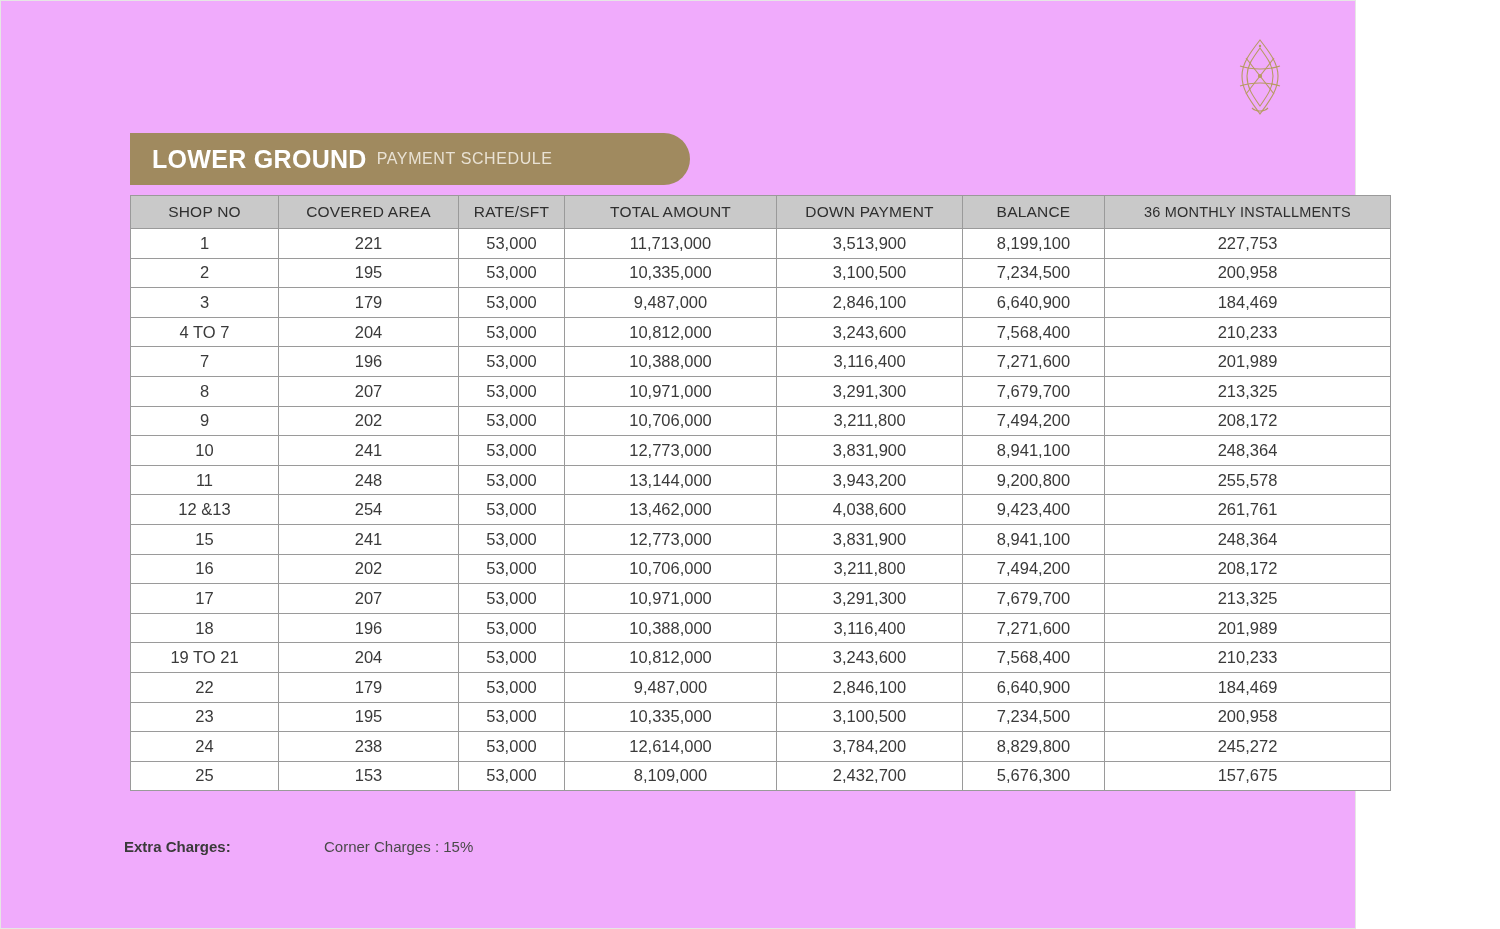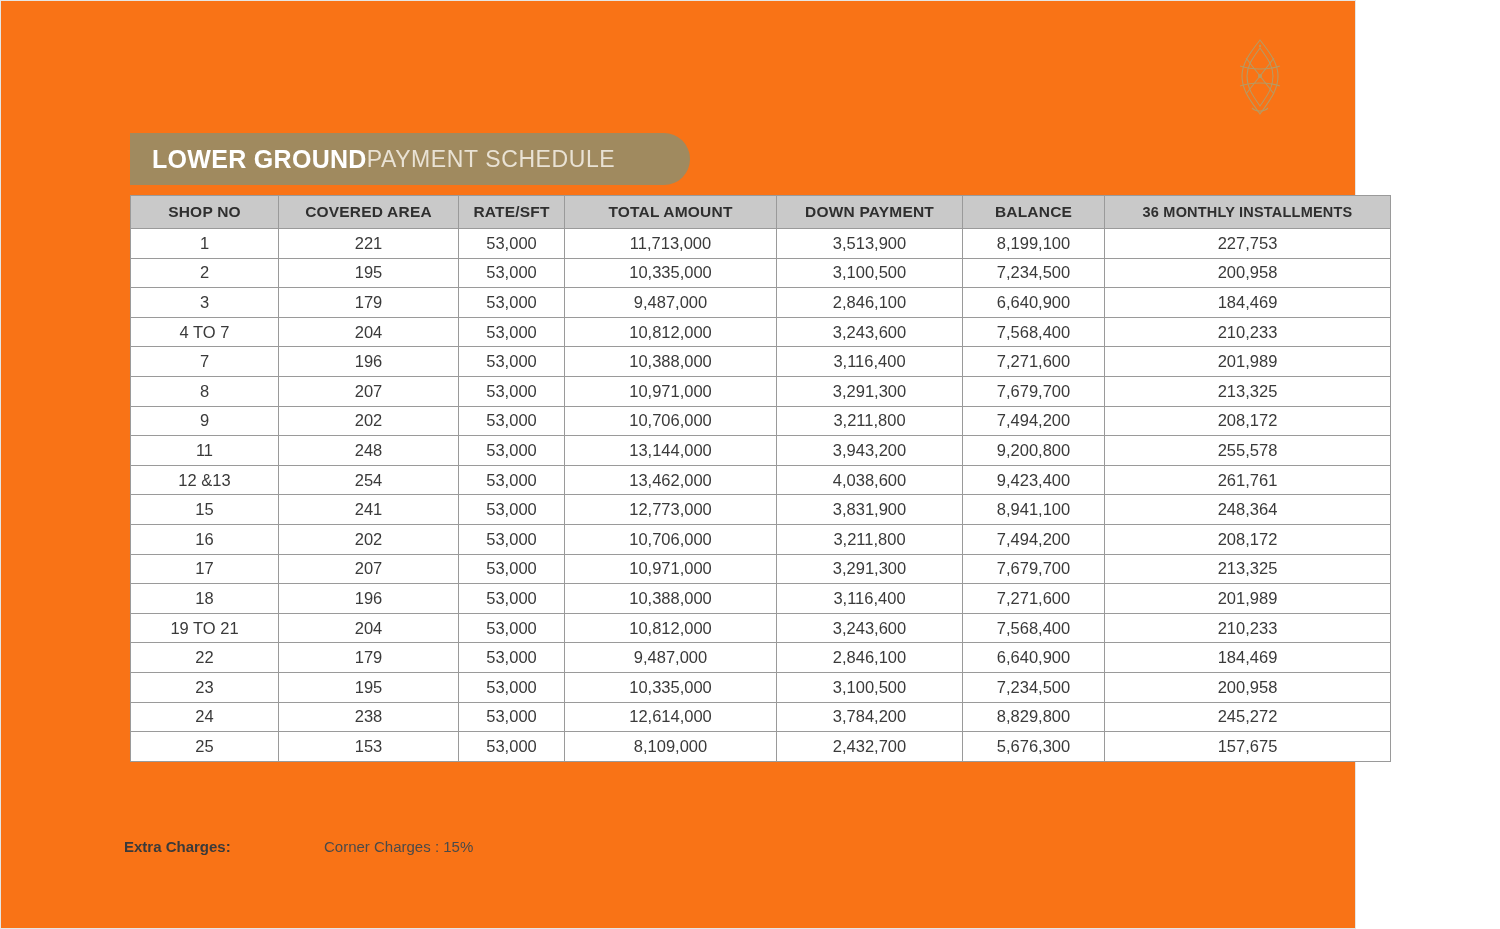--- a/index.html
+++ b/index.html
@@ -10,21 +10,21 @@
     width: 1500px;
     height: 929px;
     background: #ffffff;
     font-family: "Liberation Sans", sans-serif;
     overflow: hidden;
   }
   .page {
     position: relative;
     width: 1356px;
     height: 929px;
-    background: #f97316;
+    background: #f0abfc;
     box-sizing: border-box;
   }
   
   .page:before {
     content: "";
     position: absolute;
     left: 0; top: 0; right: 0; bottom: 0;
     border: 1px solid #e6e6e4;
     pointer-events: none;
   }
@@ -52,23 +52,24 @@
     box-sizing: border-box;
   }
   .title-strong {
     color: #ffffff;
     font-size: 25px;
     font-weight: bold;
     letter-spacing: 0.3px;
   }
   .title-light {
     color: #e9e2d4;
-    font-size: 23px;
+    font-size: 16px;
     font-weight: normal;
     letter-spacing: 0.6px;
+    margin-left: 10px;
   }
 
   table.schedule {
     position: absolute;
     left: 130px;
     top: 195px;
     width: 1260px;
     border-collapse: collapse;
     table-layout: fixed;
     background: #ffffff;
@@ -80,21 +81,21 @@
     font-size: 16.5px;
     height: 29.6px;
     padding: 0 4px;
     box-sizing: border-box;
     white-space: nowrap;
   }
   table.schedule thead th {
     background: #c9c9c9;
     color: #2f2f2f;
     font-size: 15.5px;
-    font-weight: bold;
+    font-weight: normal;
     height: 33px;
     letter-spacing: 0.2px;
   }
   table.schedule thead th.narrow-head {
     font-size: 14.5px;
     margin-top: 10px;
   }
   table.schedule tbody td {
     background: #ffffff;
   }
@@ -233,20 +234,29 @@
       <tr>
           <td>9</td>
           <td>202</td>
           <td>53,000</td>
           <td>10,706,000</td>
           <td>3,211,800</td>
           <td>7,494,200</td>
           <td>208,172</td>
         </tr>
       <tr>
+          <td>10</td>
+          <td>241</td>
+          <td>53,000</td>
+          <td>12,773,000</td>
+          <td>3,831,900</td>
+          <td>8,941,100</td>
+          <td>248,364</td>
+        </tr>
+      <tr>
           <td>11</td>
           <td>248</td>
           <td>53,000</td>
           <td>13,144,000</td>
           <td>3,943,200</td>
           <td>9,200,800</td>
           <td>255,578</td>
         </tr>
       <tr>
           <td>12 &amp;13</td>

